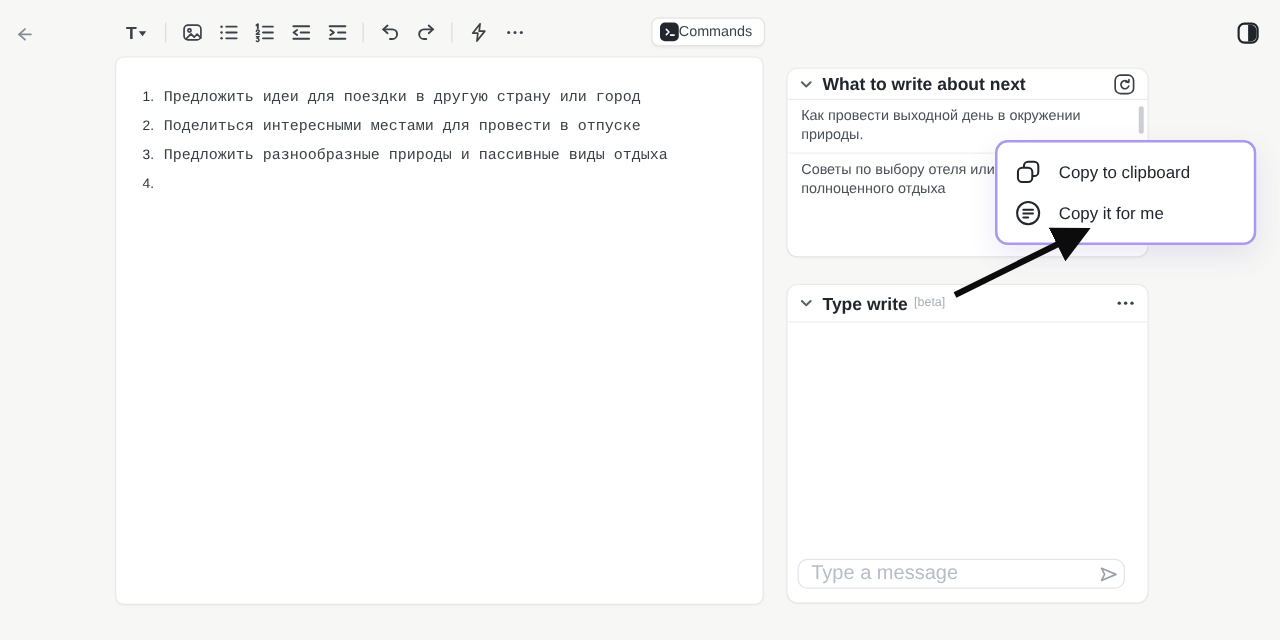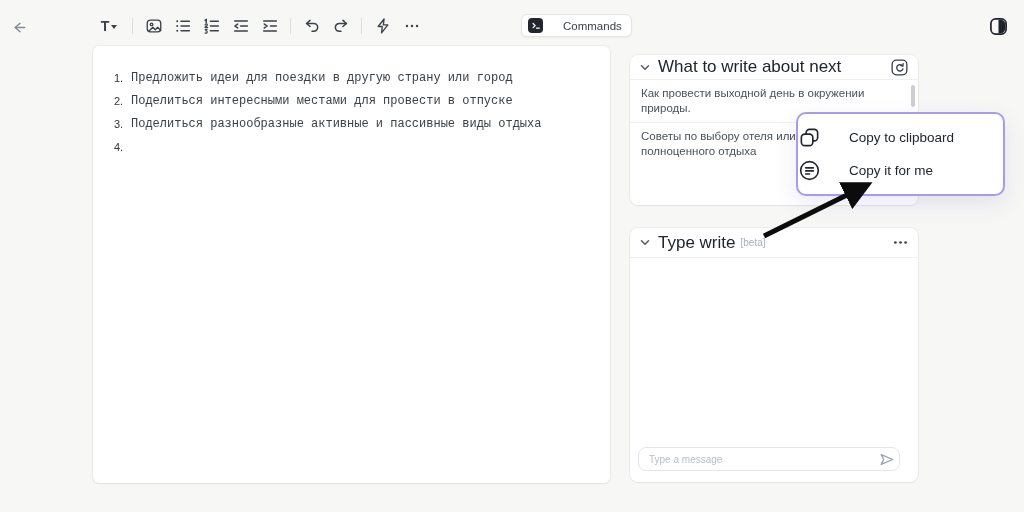--- a/index.html
+++ b/index.html
@@ -17,63 +17,63 @@
   .back-btn { position:absolute; left:9px; top:17px; width:20px; height:20px; }
   .toolbar { position:absolute; left:94px; top:13px; height:26px; display:flex; align-items:center; gap:4px; }
   .tb-btn { width:25px; height:24px; border-radius:5px; display:flex; align-items:center; justify-content:center; }
   .tb-sep { width:1px; height:16px; background:#dddddb; margin:0 4px; }
   .tstyle { width:30px; display:flex; align-items:center; justify-content:center; gap:2px;
             font-size:14px; font-weight:700; color:#3c424a; }
   .caret { width:0; height:0; border-left:3.5px solid transparent; border-right:3.5px solid transparent; border-top:4px solid #3c424a; margin-top:2px; }
 
   .commands-btn { position:absolute; left:521px; top:14px; height:23px; padding:0 9px 0 6px;
     background:#fff; border:1px solid #e5e5e3; border-radius:6px; box-shadow:0 1px 2px rgba(0,0,0,.05);
-    display:flex; align-items:center; gap:20px; font-size:11.5px; color:#3c424a; cursor:pointer; }
+    display:flex; align-items:center; gap:0; font-size:11.5px; color:#3c424a; cursor:pointer; }
   .cmd-badge { width:15px; height:15px; background:#22272e; border-radius:4px; display:flex; align-items:center; justify-content:center; }
 
   .theme-btn { position:absolute; right:16px; top:16px; width:20px; height:20px; }
 
   
   .doc-card { position:absolute; left:93px; top:46px; width:517px; height:437px; background:#fff;
     border-radius:6px; box-shadow:0 0 0 1px rgba(0,0,0,.035), 0 1px 3px rgba(0,0,0,.05); }
   .doc-list { padding:25px 30px 0 21px; }
   .doc-item { display:flex; margin-bottom:8.5px; line-height:14.5px; }
   .doc-num { font-family:"Liberation Sans", sans-serif; font-size:11px; color:#2f353c; width:17px; flex:none; }
   .doc-text { font-family:Liberation Mono, monospace; font-size:12px; color:#3a4047; }
 
   
   .panel { position:absolute; left:630px; width:288px; background:#fff; border-radius:8px;
     box-shadow:0 0 0 1px rgba(0,0,0,.045), 0 1px 2px rgba(0,0,0,.04); overflow:hidden; }
   .panel-hd { display:flex; align-items:center; gap:8px; padding:0 10px; border-bottom:1px solid #eeeeec; }
-  .panel-title { font-size:17px; font-weight:400; color:#21262d; }
+  .panel-title { font-size:14px; font-weight:700; color:#21262d; }
   .spacer { flex:1; }
 
   .suggest-panel { top:55px; height:150px; }
   .suggest-panel .panel-hd { height:25px; }
   .sg-row { position:relative; padding:6px 26px 6px 11px; font-size:11.5px; line-height:15px; color:#4a5158; cursor:pointer; }
   .sg-row + .sg-row { border-top:1px solid #f0f0ee; }
   .sg-text { max-width:238px; display:block; }
   .row-dots { position:absolute; right:13px; top:9px; }
   .scroll-thumb { position:absolute; right:3px; top:30px; width:4px; height:22px; border-radius:2px; background:#cbcfd4; }
 
   .chat-panel { top:228px; height:254px; }
   .chat-panel .panel-hd { height:30px; }
   .beta { font-size:10px; color:#a9afba; margin-left:-3px; font-weight:400; }
   .chat-input-wrap { position:absolute; left:8px; bottom:11px; width:262px; height:24px;
     border:1px solid #e2e5e9; border-radius:8px; display:flex; align-items:center; background:#fff; }
   .chat-input { flex:1; border:none; outline:none; background:transparent; padding:0 6px 0 10px;
-    font-size:10px; color:#4a5158; font-family:"Liberation Sans", sans-serif; }
+    font-size:16px; color:#4a5158; font-family:"Liberation Sans", sans-serif; }
   .chat-input::placeholder { color:#b6bdc8; }
   .send-btn { width:24px; height:22px; flex:none; }
 
   
   .ctx-menu { position:absolute; left:796px; top:112px; width:209px; height:84px; background:#fff;
     border:2px solid #ab99ee; border-radius:10px; box-shadow:0 8px 22px rgba(90,70,180,.12);
     padding-top:7px; z-index:40; }
-  .ctx-item { height:33px; display:flex; align-items:center; gap:28px; 
+  .ctx-item { height:33px; display:flex; align-items:center; gap:13px; padding-left:13px;
     font-size:13.5px; font-weight:500; color:#21262d; cursor:pointer; }
 
   
   .annot { position:absolute; left:0; top:0; width:1024px; height:512px; pointer-events:none; z-index:50; }
 
   svg.ic { display:block; }
 </style>
 </head>
 <body>
 
@@ -184,21 +184,21 @@
     <div class="doc-item">
       <span class="doc-num">1.</span>
       <span class="doc-text">Предложить идеи для поездки в другую страну или город</span>
     </div>
     <div class="doc-item">
       <span class="doc-num">2.</span>
       <span class="doc-text">Поделиться интересными местами для провести в отпуске</span>
     </div>
     <div class="doc-item">
       <span class="doc-num">3.</span>
-      <span class="doc-text">Поделиться разнообразные активные и пассивные виды отдыха</span>
+      <span class="doc-text">Предложить разнообразные природы и пассивные виды отдыха</span>
     </div>
     <div class="doc-item">
       <span class="doc-num">4.</span>
     </div>
   </div>
 </div>
 
 <div class="panel suggest-panel">
   <div class="panel-hd">
     <svg class="ic" width="10" height="7" viewBox="0 0 10 7" fill="none" stroke="#5a6068" stroke-width="1.6" stroke-linecap="round" stroke-linejoin="round">

